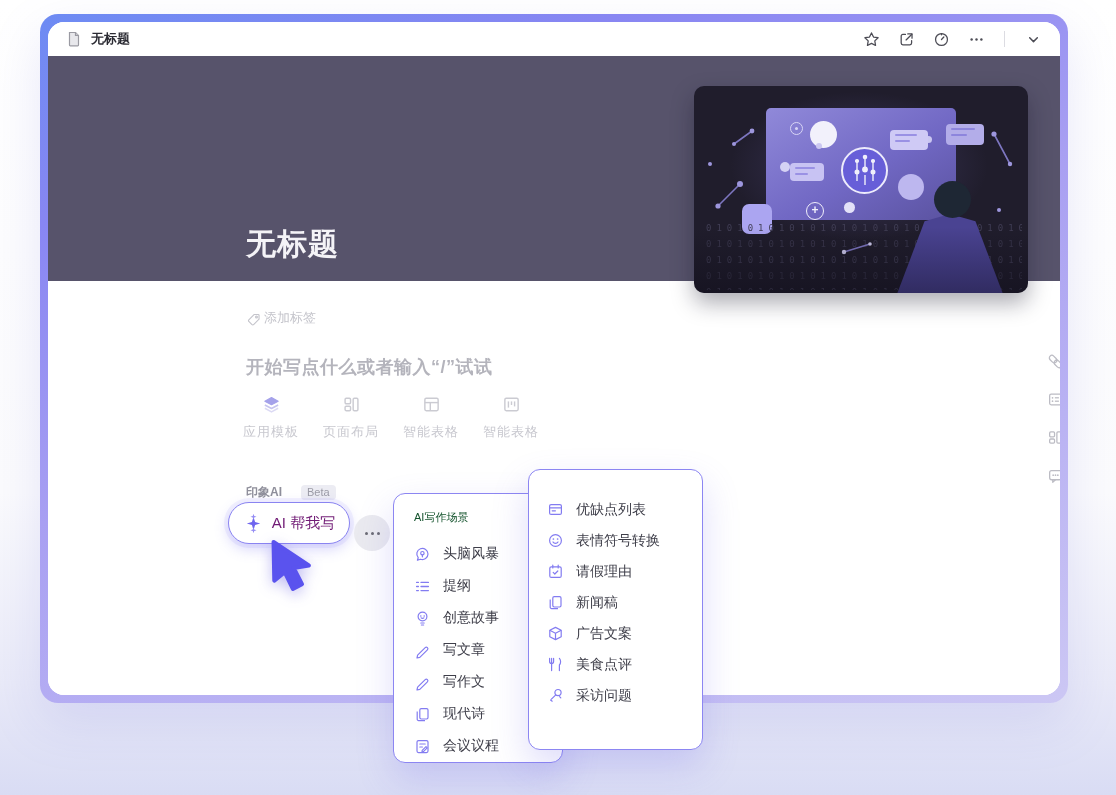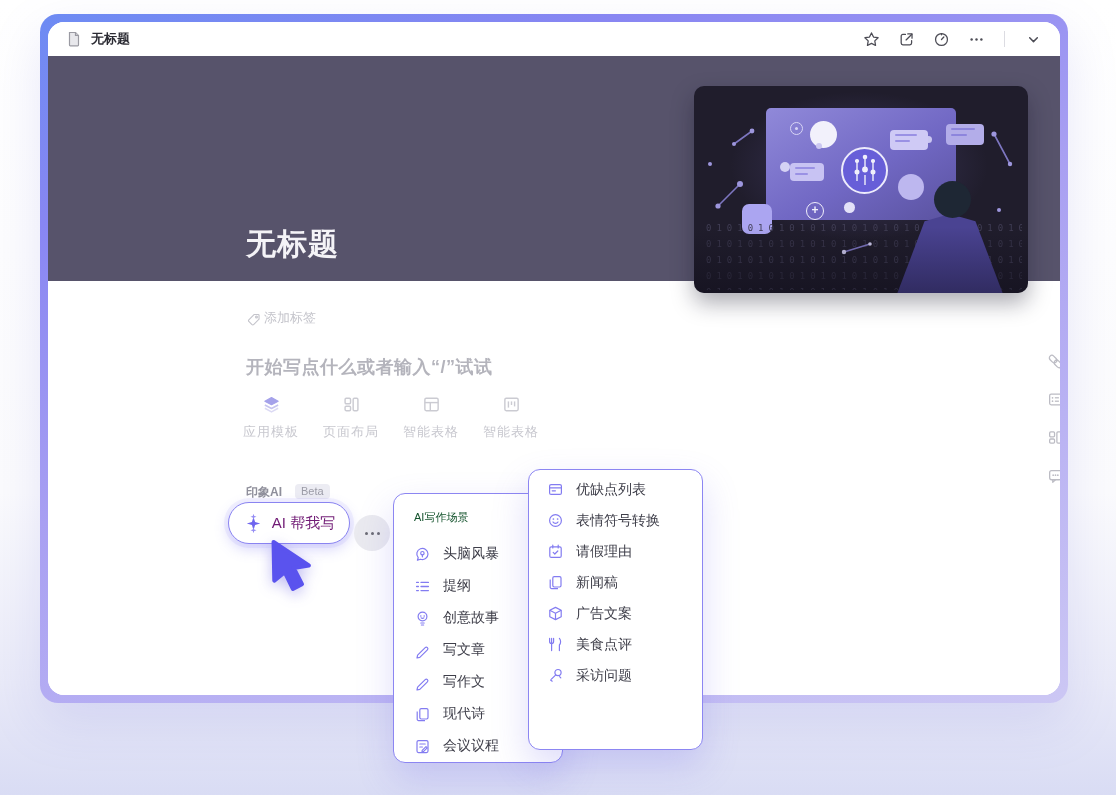--- a/index.html
+++ b/index.html
@@ -58,41 +58,41 @@
   
   .content{ flex:1; position:relative; background:#fff; }
   .tag-row{ position:absolute; left:198px; top:28px; display:flex; align-items:flex-end; gap:3px;
         color:#c4c4cb; font-size:13px; cursor:pointer; }
   .tag-row svg{ width:15px; height:15px; }
   .placeholder{ position:absolute; left:198px; top:74px; font-size:18px; font-weight:700; color:#b4b4bc; letter-spacing:.5px; cursor:text; }
   .templates{ position:absolute; left:191px; top:114px; display:flex; gap:16px; }
   .tpl{ width:64px; display:flex; flex-direction:column; align-items:center; cursor:pointer; }
   .tpl svg{ width:19px; height:19px; color:#cbcbd2; }
   .tpl .lbl{ margin-top:9px; font-size:13px; color:#c8c8cf; letter-spacing:1px; }
-  .ai-brand{ position:absolute; left:198px; top:203px; display:flex; align-items:flex-start; gap:13px; }
+  .ai-brand{ position:absolute; left:198px; top:203px; display:flex; align-items:center; gap:19px; }
   .ai-brand .brand{ font-size:12px; font-weight:700; color:#8f8f9b; }
   .beta-badge{ font-size:11px; color:#9b9ba6; background:#ececf3; border-radius:4px; padding:1px 6px 2px; }
   .ai-btn{ position:absolute; left:180px; top:221px; width:122px; height:42px; border-radius:22px;
         background:#fff; border:1.5px solid #8a84f1; display:flex; align-items:center; justify-content:center; gap:8px;
         font-size:15px; color:#701a75; font-weight:500; cursor:pointer;
         box-shadow:0 5px 14px rgba(108,99,240,.28), 0 0 0 4px rgba(150,140,245,.10); }
   .ai-btn svg{ width:21px; height:21px; }
   .more-circle{ position:absolute; left:306px; top:234px; width:36px; height:36px; border-radius:50%;
         background:#eaeaef; border:none; display:flex; align-items:center; justify-content:center; gap:3px; cursor:pointer; }
   .more-circle i{ width:3px; height:3px; border-radius:50%; background:#6b6b74; }
   .cursor-arrow{ position:absolute; left:220px; top:258px; width:52px; height:56px; z-index:40; pointer-events:none;
         filter:drop-shadow(0 4px 7px rgba(80,70,220,.35)); }
   .side-icons{ position:absolute; left:999px; top:72px; display:flex; flex-direction:column; gap:21px; color:#bcbcc4; }
   .side-icons .si{ width:17px; height:17px; cursor:pointer; }
   .side-icons svg{ width:17px; height:17px; }
   
   .menu{ position:absolute; background:#fff; border:1.5px solid #8c86f2; border-radius:12px;
         box-shadow:0 16px 36px rgba(110,100,230,.22); }
   .menu-1{ left:393px; top:493px; width:170px; height:270px; padding:16px 0 0 20px; z-index:20; }
-  .menu-2{ left:528px; top:469px; width:175px; height:281px; padding:4px 0 0 18px; z-index:21; }
+  .menu-2{ left:528px; top:469px; width:175px; height:281px; padding:24px 0 0 18px; z-index:21; }
   .menu-title{ font-size:11px; color:#14532d; height:18px; margin-bottom:10px; }
   .mi{ height:32px; display:flex; align-items:center; gap:12px; cursor:pointer; }
   .menu-2 .mi{ height:31px; }
   .mi svg{ width:17px; height:17px; color:#837cf1; flex-shrink:0; }
   .mi .mi-label{ font-size:14px; color:#3e3e49; }
 </style>
 </head>
 <body>
 
 <div class="window-frame">

